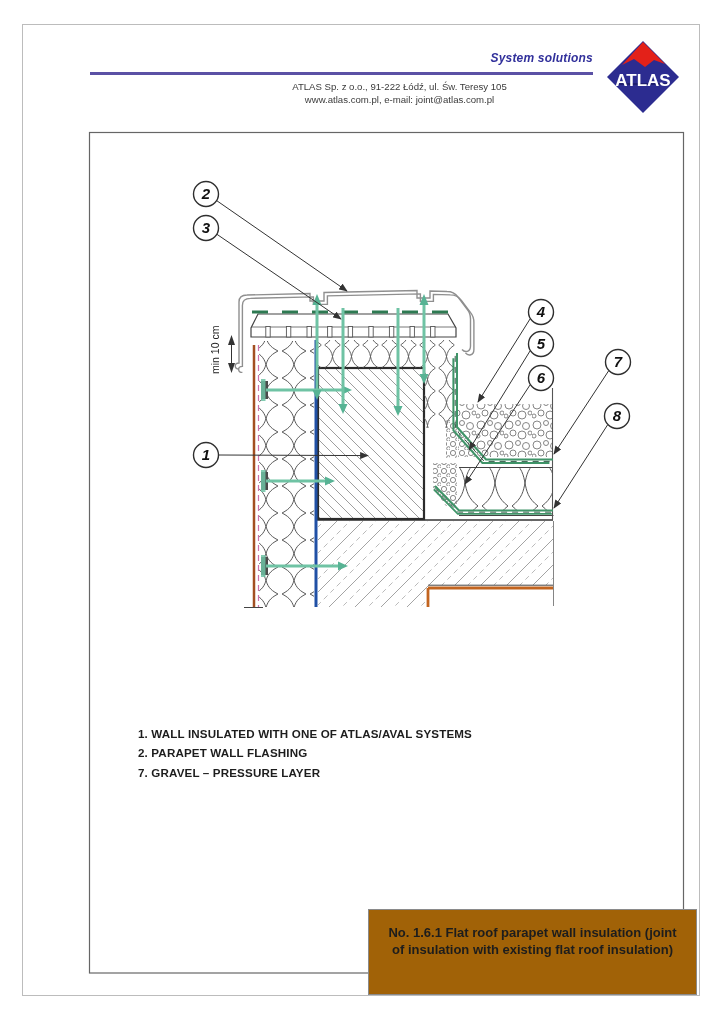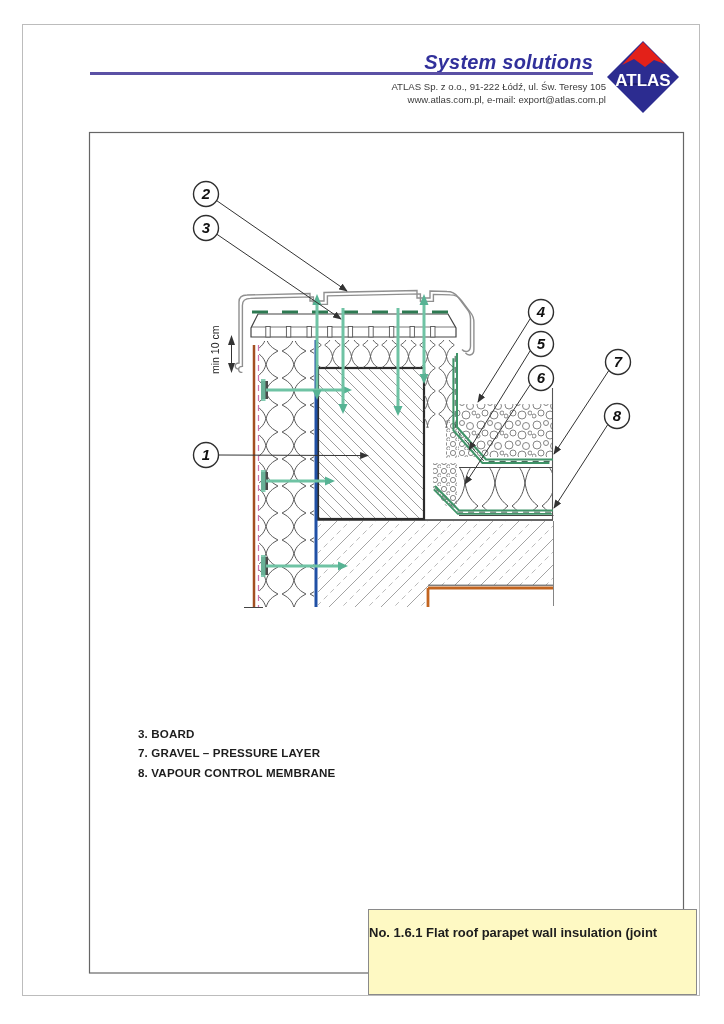--- a/index.html
+++ b/index.html
@@ -2,53 +2,53 @@
 <html style="--accent-purple: #5b51a5; --header-title: #31309b; --logo-red: #e32119; --logo-blue: #2c2c90; --fastener-teal: #6fc3a4; --membrane-green: #3f9468; --structure-blue: #2050a5; --render-brown: #a34f22; --finish-pink: #cf6fae; --existing-orange: #c2641f;"><head>
 <meta charset="utf-8">
 <style>
   html,body{margin:0;padding:0;background:#e8e8e8;}
   .page{position:relative;width:724px;height:1024px;background:#fff;margin:0 auto;
         font-family:"Liberation Sans",sans-serif;overflow:hidden;}
   .page-border{position:absolute;left:22px;top:24px;width:676px;height:970px;
         border:1.5px solid #bcbcbc;background:#fff;}
   
   .hdr-title{position:absolute;left:250px;top:51px;width:343px;text-align:right;
-        font-size:20px;font-weight:bold;font-style:italic;letter-spacing:.2px;
+        font-size:12px;font-weight:bold;font-style:italic;letter-spacing:.2px;
         color:var(--header-title,#31309b);}
   .hdr-rule{position:absolute;left:90px;top:72px;width:503px;height:2.5px;
         background:var(--accent-purple,#5b51a5);}
-  .hdr-addr{position:absolute;left:223px;top:80px;width:383px;text-align:right;
+  .hdr-addr{position:absolute;left:208px;top:80px;width:383px;text-align:center;
         font-size:9.6px;line-height:13px;color:#3a3a3a;}
   .logo{position:absolute;left:606px;top:40px;width:74px;height:74px;}
   .logo text{font-family:"Liberation Sans",sans-serif;font-weight:bold;}
   
   .legend{position:absolute;left:138px;top:724px;width:420px;}
   .legend div{font-size:11.6px;font-weight:bold;color:#1d1d1d;line-height:19.4px;
         letter-spacing:.15px;white-space:nowrap;}
   
   .title-block{position:absolute;left:368px;top:909px;width:329px;height:86px;
-        border:1.5px solid #8a8a8a;background:#fef9c3;box-sizing:border-box;
-        text-align:left;padding-top:15px;}
+        border:1.5px solid #8a8a8a;background:#a16207;box-sizing:border-box;
+        text-align:center;padding-top:15px;}
   .title-block div{font-size:13px;font-weight:bold;color:#1d1d1d;line-height:16.5px;}
   svg.draw{position:absolute;left:0;top:0;}
   .callout-num{font-size:15px;font-weight:bold;font-style:italic;fill:#111;
         text-anchor:middle;}
   .dim-text{font-size:10.5px;fill:#222;}
 </style>
 </head>
 <body>
 
 <div class="page">
   <div class="page-border"></div>
 
   <div class="hdr-title">System solutions</div>
   <div class="hdr-rule"></div>
   <div class="hdr-addr">
     <div>ATLAS Sp. z o.o.,  91-222 Łódź, ul. Św. Teresy 105</div>
-    <div>www.atlas.com.pl,   e-mail: export@atlas.com.pl</div>
+    <div>www.atlas.com.pl,   e-mail: joint@atlas.com.pl</div>
   </div>
   <svg class="logo" viewBox="0 0 74 74">
     <polygon points="37,1 73,37 37,73 1,37" fill="var(--logo-blue,#2c2c90)"></polygon>
     <polygon points="37,2 59,24 48,20 39,27 28,19 16,25" fill="var(--logo-red,#e32119)"></polygon>
     <path d="M10,44 L64,44" stroke="#1e1e70" stroke-width="2"></path>
     <text x="37" y="46" text-anchor="middle" font-size="17" fill="#fff">ATLAS</text>
   </svg>
 
   <svg class="draw" width="724" height="1024" viewBox="0 0 724 1024">
     <defs>
@@ -255,21 +255,22 @@
         <text class="callout-num" x="618" y="367.2">7</text>
       </g>
       <g>
         <circle cx="617" cy="416" r="12.5" fill="#fff" stroke="#2f2f2f" stroke-width="1.4"></circle>
         <text class="callout-num" x="617" y="421.2">8</text>
       </g>
     </g>
   </svg>
 
   <div class="legend">
-    <div>3. BOARD</div>
+    <div>1. WALL INSULATED WITH ONE OF ATLAS/AVAL SYSTEMS</div>
+    <div>2. PARAPET WALL FLASHING</div>
     <div>7. GRAVEL – PRESSURE LAYER</div>
-    <div>8. VAPOUR CONTROL MEMBRANE</div>
   </div>
 
   <div class="title-block">
     <div>No. 1.6.1 Flat roof parapet wall insulation (joint</div>
+    <div>of insulation with existing flat roof insulation)</div>
   </div>
 </div>
 
 </body></html>

